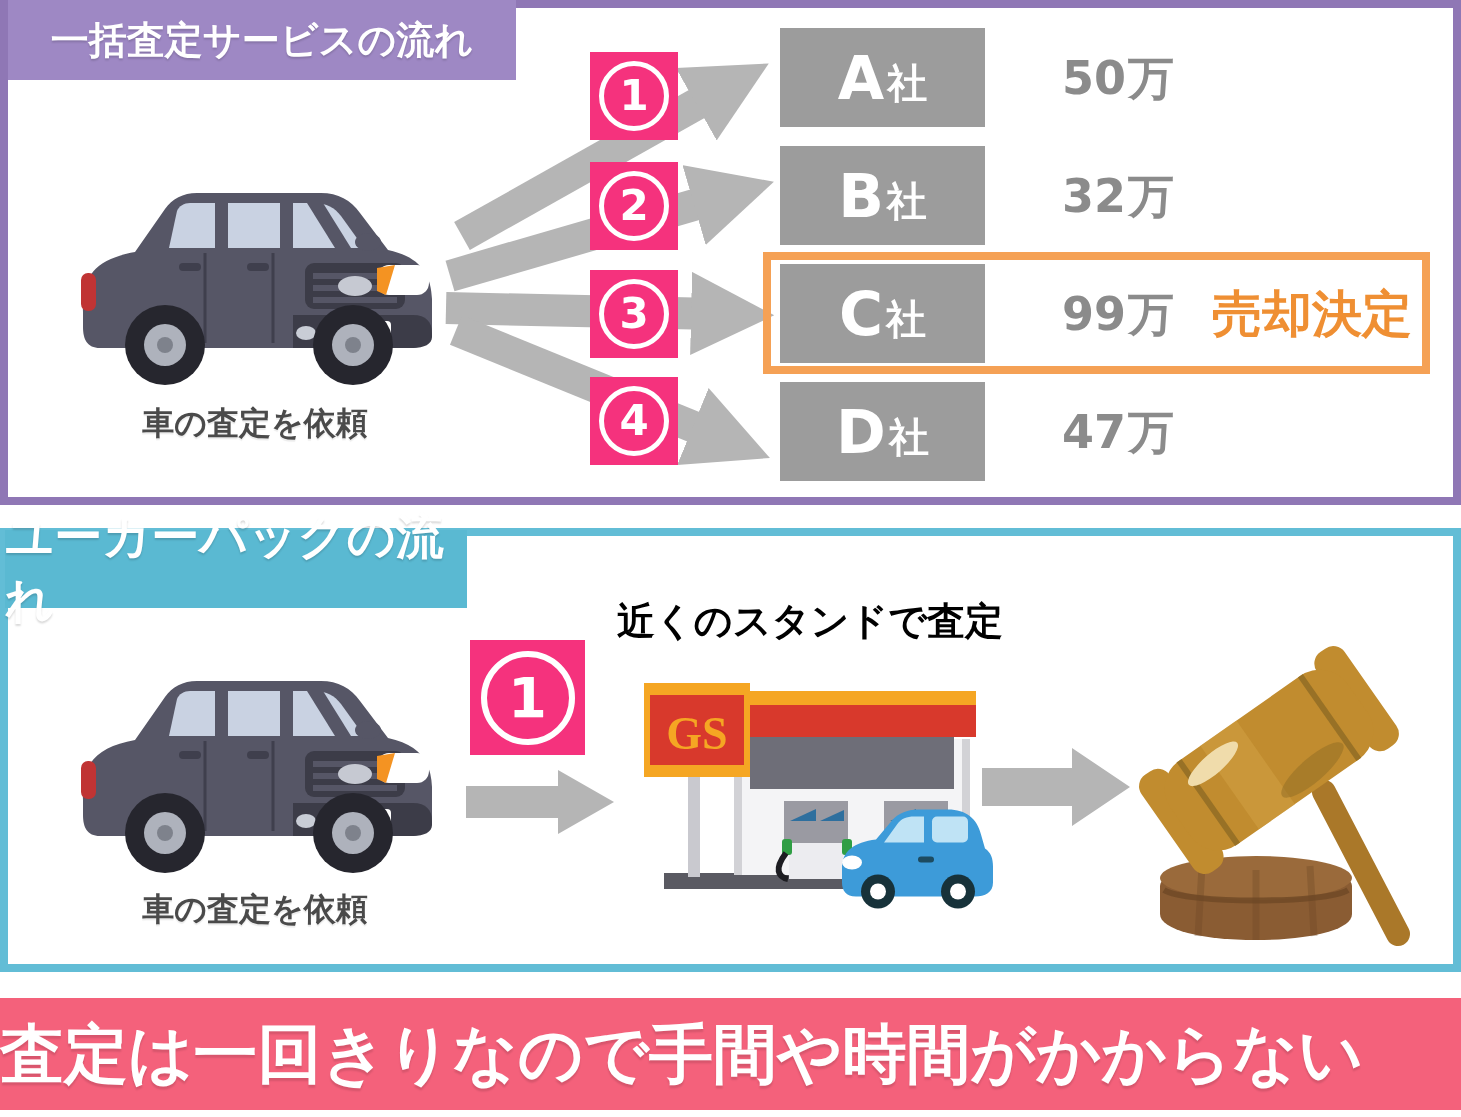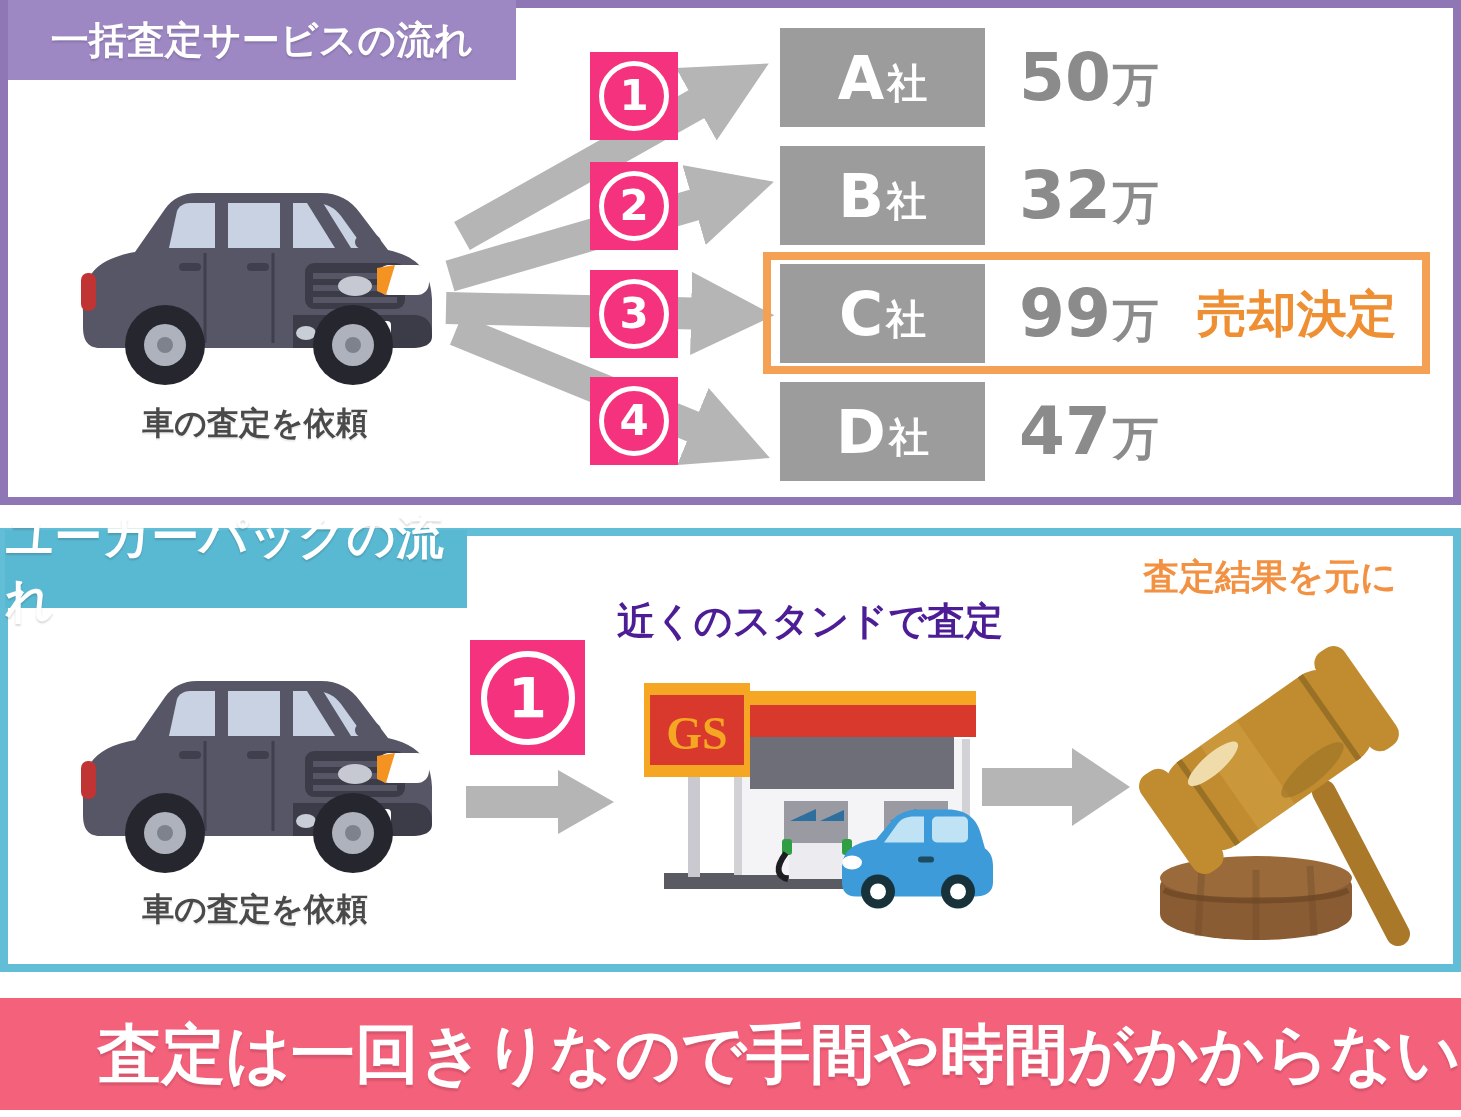--- a/index.html
+++ b/index.html
@@ -26,45 +26,45 @@
   #step2{left:590px;top:162px;}
   #step3{left:590px;top:270px;}
   #step4{left:590px;top:377px;}
   .crow{left:780px;height:99px;display:flex;align-items:center;white-space:nowrap;}
   #row0{top:28px;} #row1{top:146px;} #row2{top:264px;} #row3{top:382px;}
   .company-box{width:205px;height:99px;background:#9c9c9c;color:#fff;display:flex;
     align-items:center;justify-content:center;flex:0 0 auto;}
   .company-letter{font-size:60px;line-height:1;}
   .company-suffix{font-size:40px;line-height:1;margin-left:3px;margin-top:10px;}
   .cvalue{margin-left:34px;color:#8b8b8b;display:flex;align-items:baseline;}
-  .value-num{font-size:66px;line-height:1;}
+  .value-num{font-size:46px;line-height:1;margin-left:43px;}
   .value-unit{font-size:46px;line-height:1;margin-left:2px;}
   .decision{margin-left:38px;color:#ef8f33;font-size:50px;line-height:1;}
   #hl-frame{left:763px;top:252px;width:667px;height:122px;border:8px solid #f5a155;box-sizing:border-box;}
   
   #sec2{left:0;top:528px;width:1461px;height:444px;}
   #sec2 .frame{left:0;top:0;width:1461px;height:444px;border:8px solid #62bdd6;box-sizing:border-box;}
   #sec2 .sec-label{left:5px;top:2px;width:462px;height:78px;background:#5ab9d2;
     display:flex;align-items:center;justify-content:center;color:#fff;font-size:48px;
     text-shadow:0 2px 2px rgba(0,0,0,0.15);}
   .car-wrap2{left:55px;top:106px;width:400px;height:252px;}
   #cap2{left:55px;top:360px;width:400px;}
   #step2-1{left:470px;top:112px;width:115px;height:115px;}
   #step2-1 .step-circle{width:82px;height:82px;border-width:6px;font-size:56px;}
   .flow-arrow{fill:#b5b5b5;}
   #arrow2a{left:466px;top:242px;width:148px;height:64px;}
   #arrow2b{left:982px;top:220px;width:148px;height:78px;}
-  #station-label{left:610px;top:68px;width:400px;color:#4c1d95;font-size:38px;text-align:center;white-space:nowrap;}
+  #station-label{left:610px;top:68px;width:400px;color:#000000;font-size:38px;text-align:center;white-space:nowrap;}
   #auction-label{left:1110px;top:26px;width:320px;color:#f39142;font-size:36px;line-height:1.3;text-align:center;}
   #station-wrap{left:636px;top:134px;width:362px;height:242px;font-family:Liberation Serif, serif;}
   #bluecar-wrap{left:830px;top:276px;width:165px;height:106px;}
   #gavel-wrap{left:1102px;top:116px;width:333px;height:320px;}
   
   #banner{left:0;top:998px;width:1461px;height:112px;background:#f4617b;
-    display:flex;align-items:center;justify-content:flex-end;}
+    display:flex;align-items:center;justify-content:flex-start;}
   #banner .banner-text{color:#fff;font-size:64px;white-space:nowrap;text-shadow:0 3px 2px rgba(0,0,0,0.12);}
 </style>
 </head>
 <body>
 
 <div class="abs" id="sec1">
   <div class="abs frame"></div>
 
   <svg class="abs" id="arrows1" viewBox="0 0 1461 505">
     <defs>
@@ -175,21 +175,20 @@
 <div class="abs" id="sec2">
   <div class="abs frame"></div>
 
   <div class="abs sec-label">
     <span>ユーカーパックの流れ</span>
   </div>
 
   <div class="abs" id="station-label">近くのスタンドで査定</div>
 
   <div class="abs" id="auction-label">
-    <div>査定結果を元に</div>
   </div>
 
   <div class="abs car-wrap2">
     <svg width="400" height="252" viewBox="0 0 400 250">
       <path d="M28,165 C26,128 42,112 80,105 L110,62 C117,52 128,46 142,46 L266,46 C283,46 296,53 305,66 L333,103 C366,110 376,128 377,152 L377,182 C377,195 368,201 355,201 L45,201 C32,201 28,192 28,180 Z" fill="#565666"></path>
       <path d="M114,101 L122,64 C124,59 129,56 135,56 L260,56 C271,56 280,61 286,69 L309,101 Z" fill="#c9d2e2"></path>
       <rect x="160" y="56" width="13" height="45" fill="#565666"></rect>
       <rect x="225" y="56" width="13" height="45" fill="#565666"></rect>
       <path d="M252,56 L268,56 L296,101 L280,101 Z" fill="#565666"></path>
       <rect x="26" y="126" width="15" height="38" rx="7" fill="#c03434"></rect>

